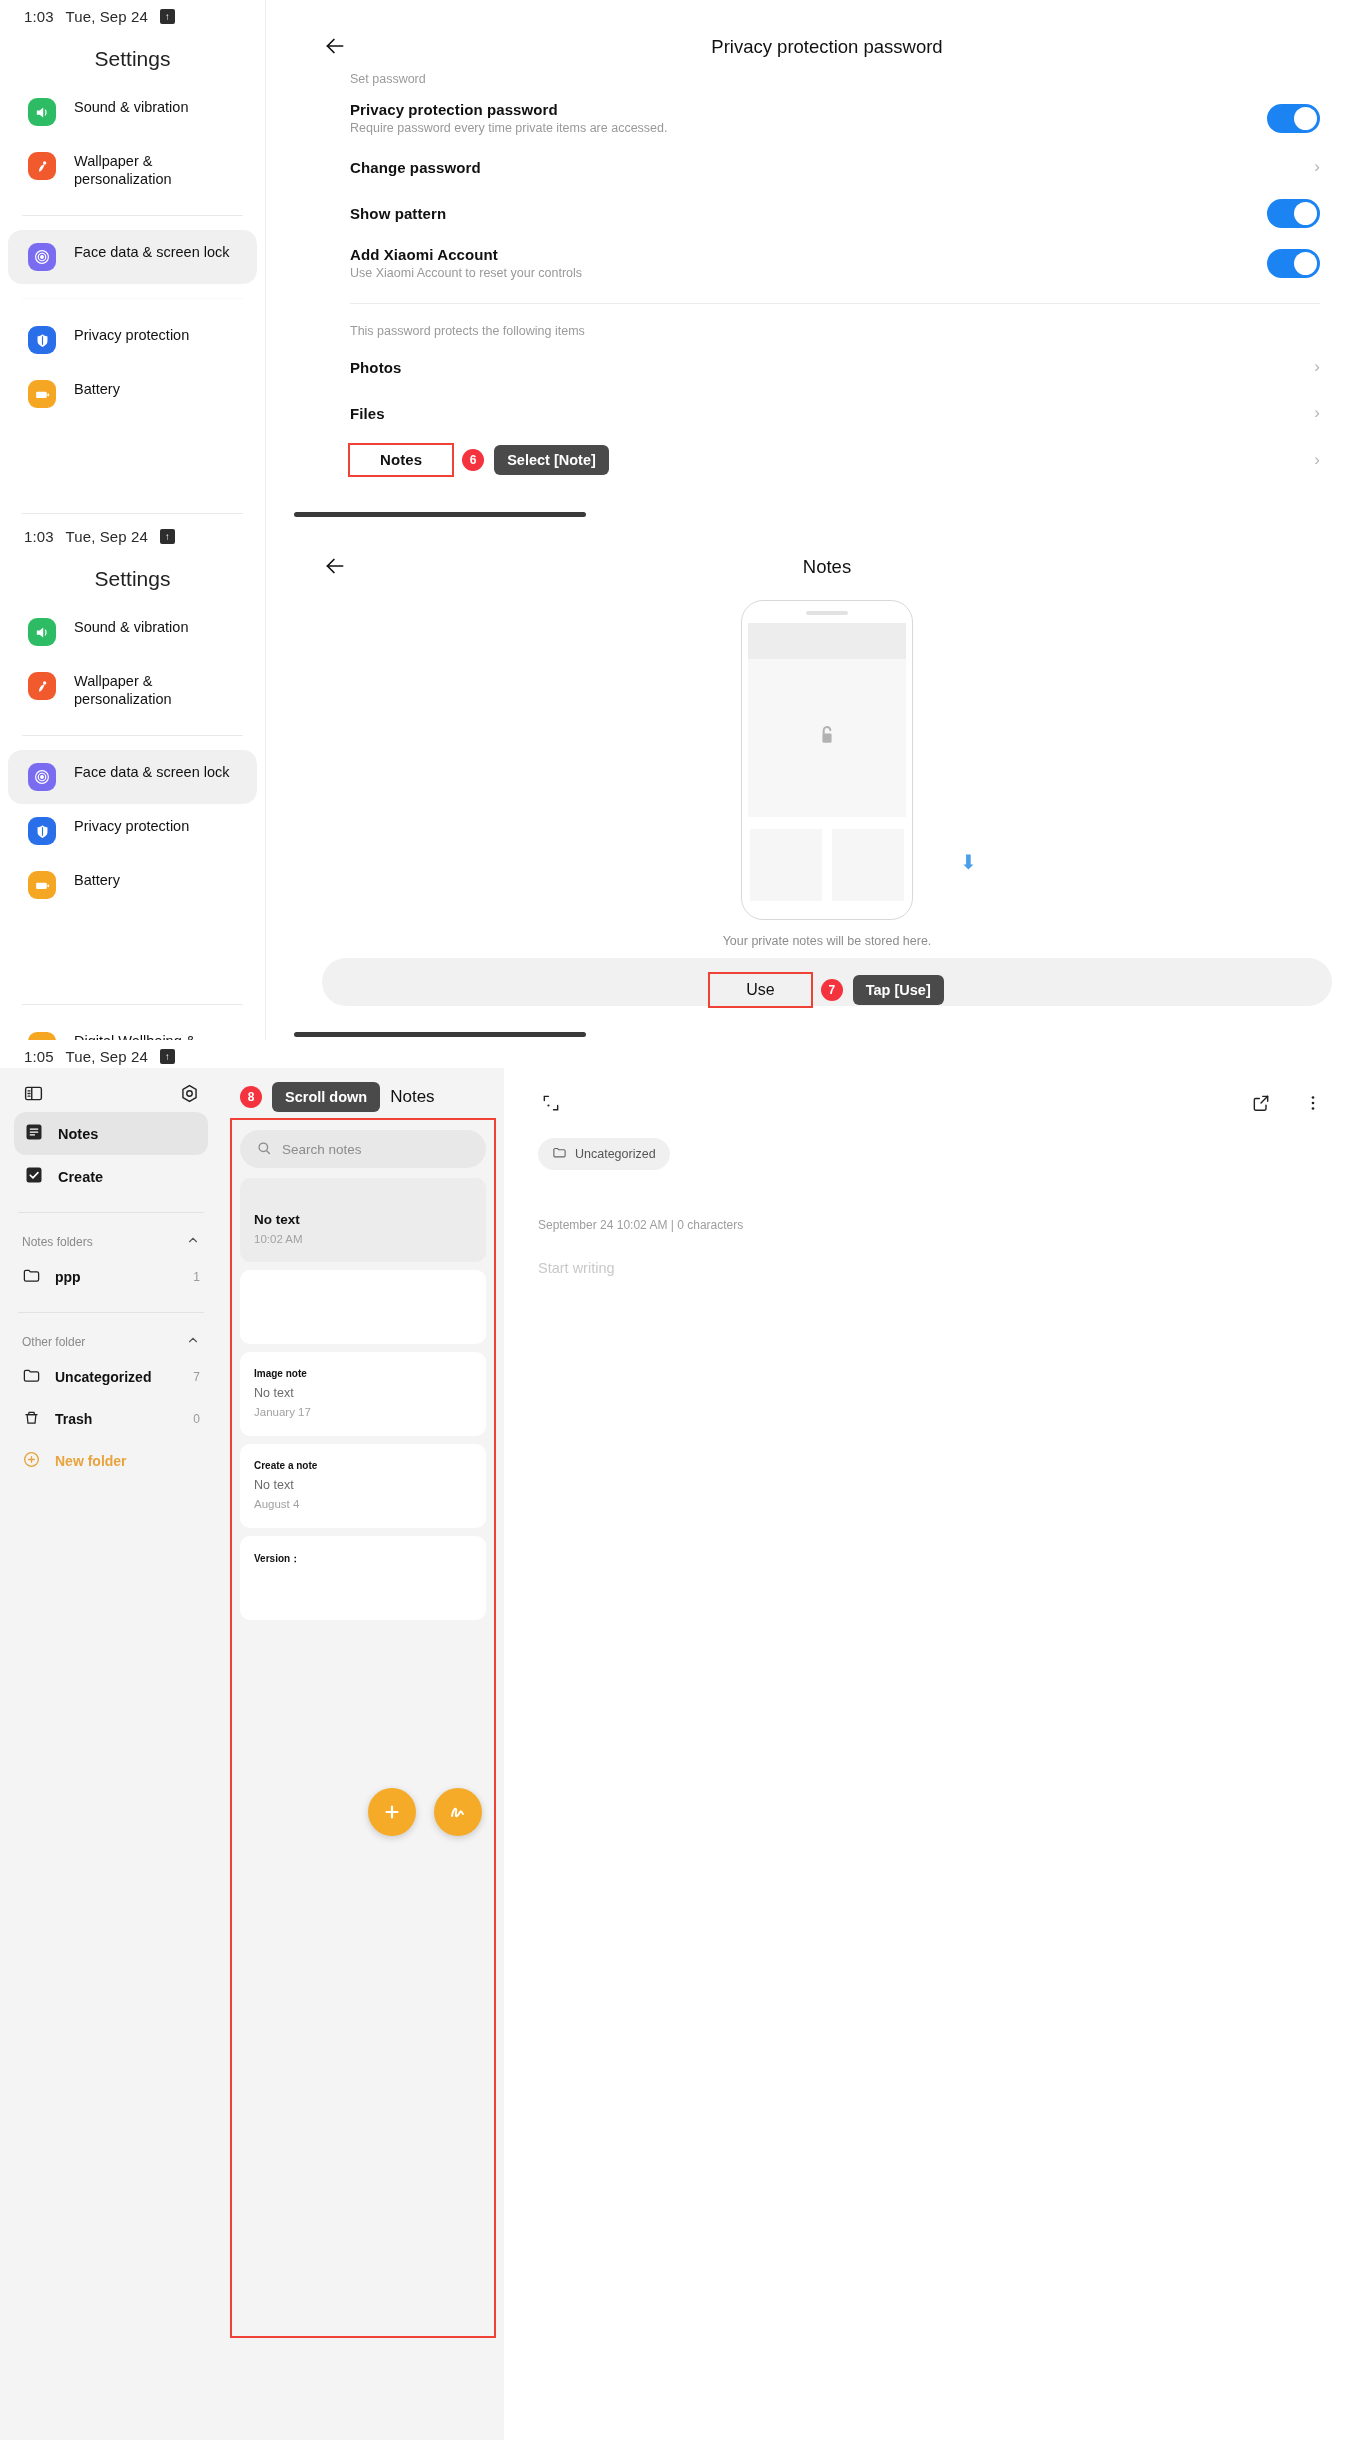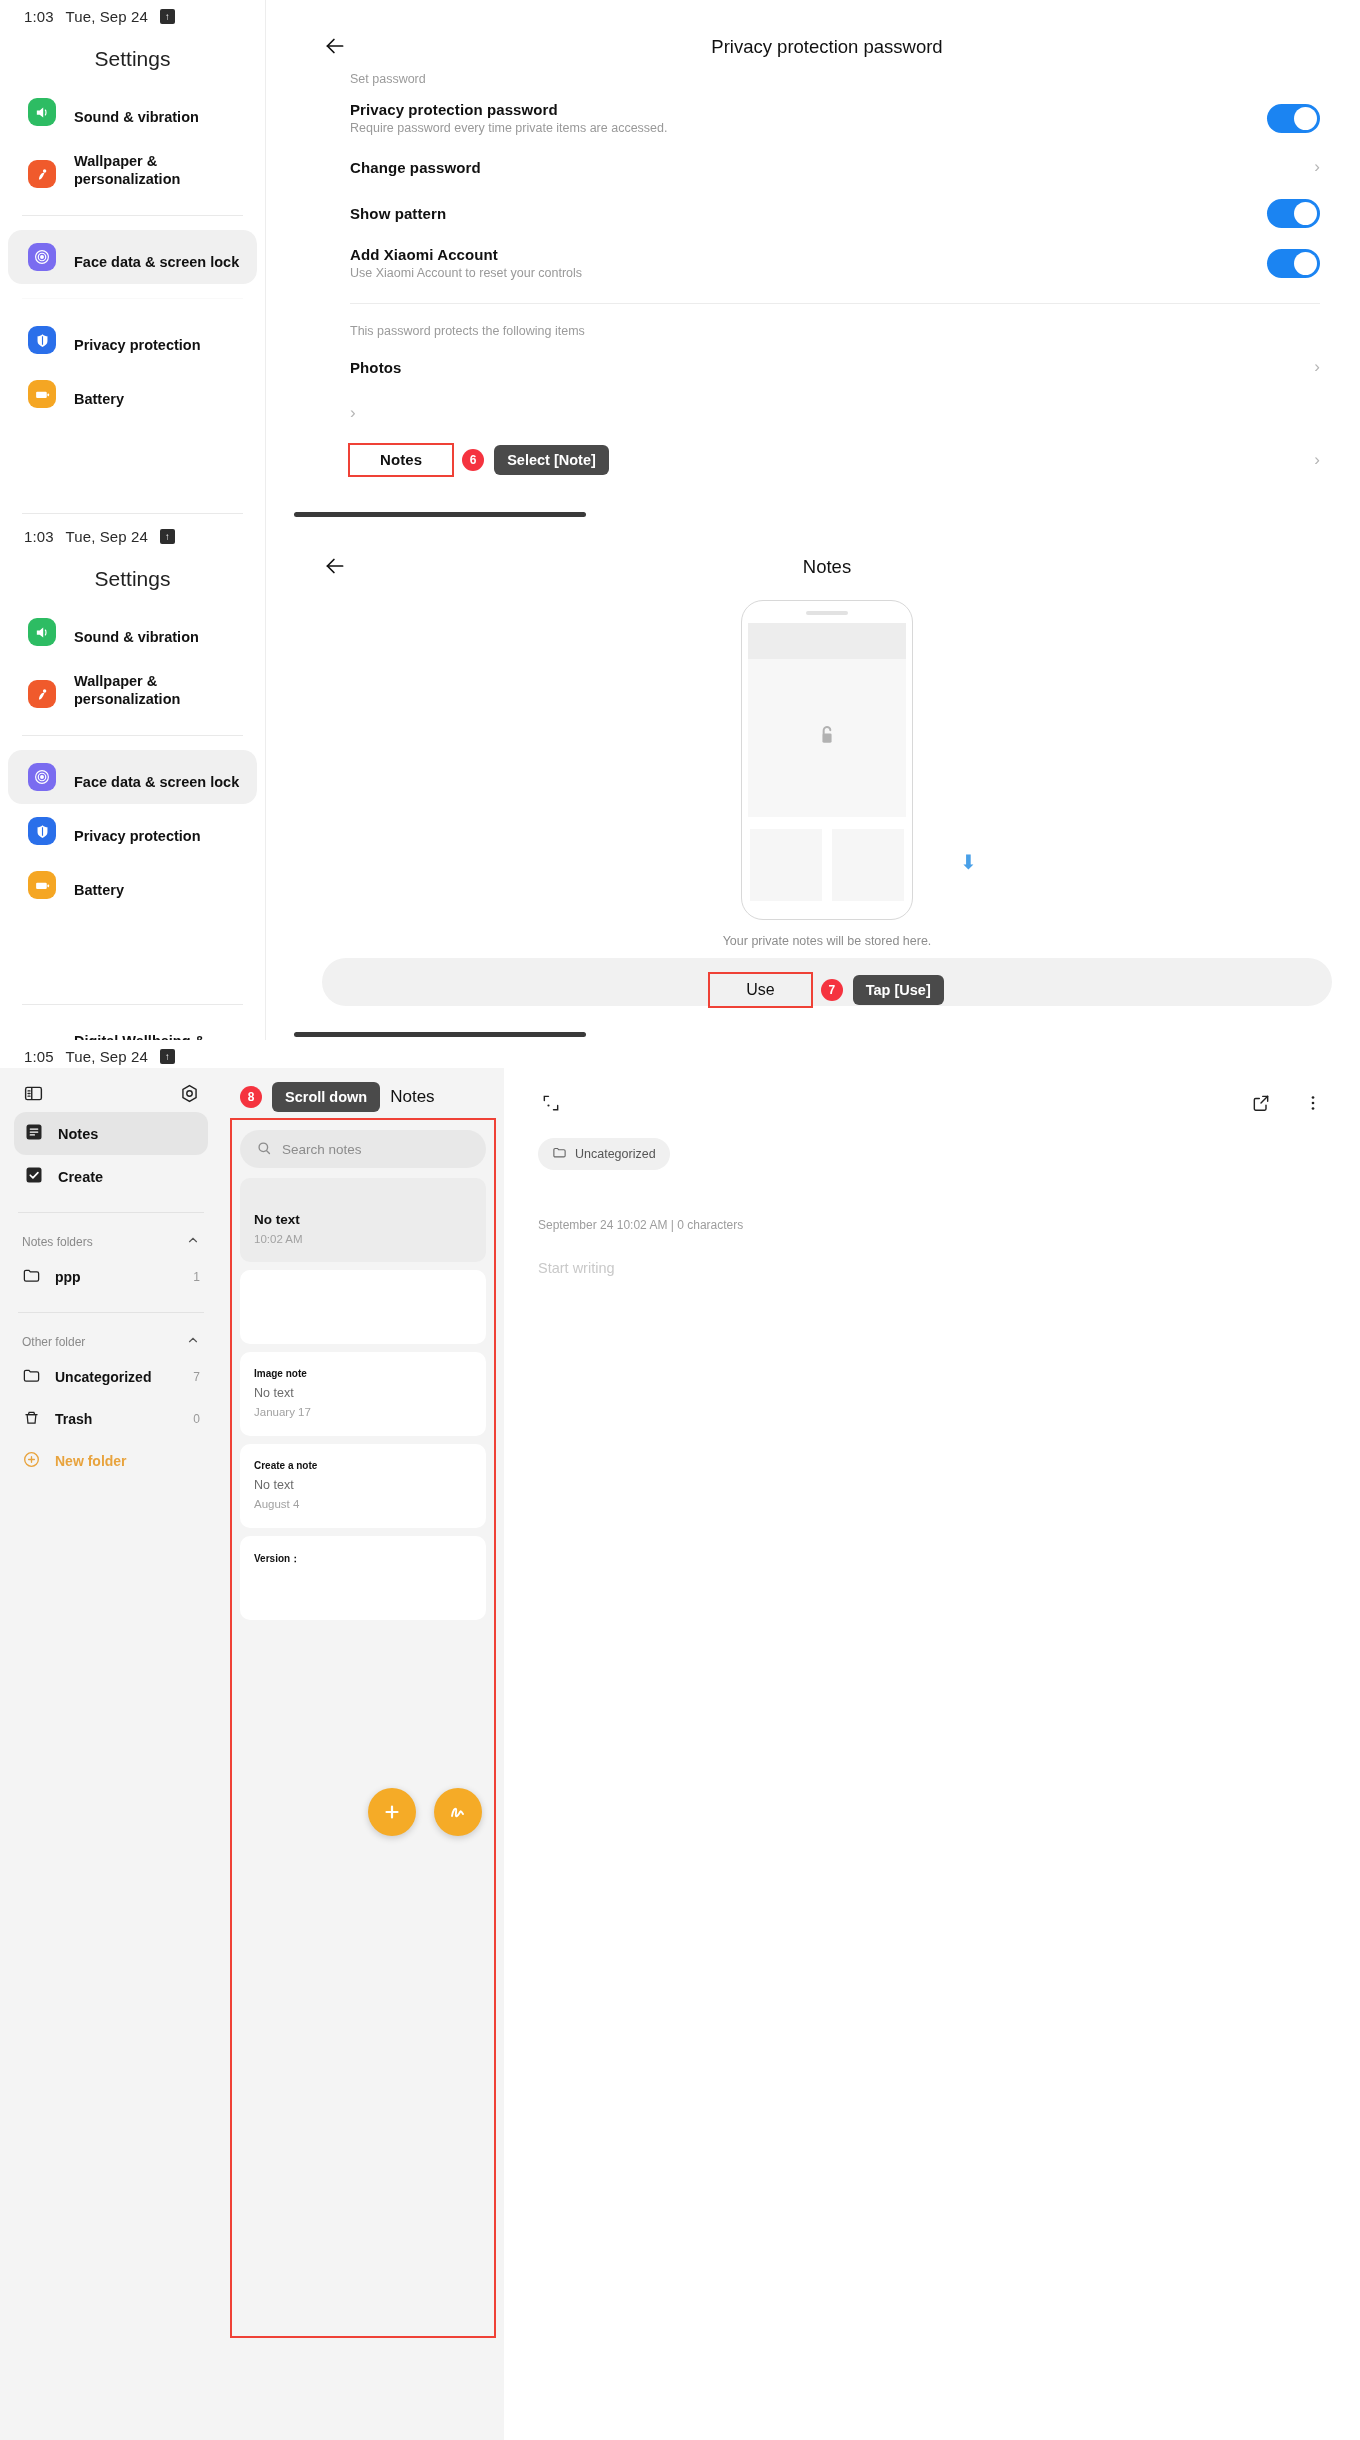--- a/index.html
+++ b/index.html
@@ -28,23 +28,23 @@
   .sb-icon {
     width: 15px; height: 15px; background: #2d2d2d; border-radius: 2px;
     display: inline-flex; align-items: center; justify-content: center;
     color: #fff; font-size: 10px; line-height: 1;
   }
 
   
   .settings-left { position: absolute; left: 0; top: 0; width: 266px; height: 100%; background: #fff; border-right: 1px solid #ededed; }
   .settings-title { text-align: center; font-size: 21px; font-weight: 400; color: #222; padding: 22px 8px 14px; }
   .s-item {
-    display: flex; align-items: flex-end; gap: 18px;
+    display: flex; align-items: flex-start; gap: 18px;
     padding: 13px 16px 13px 20px; margin: 0 8px; border-radius: 14px;
-    font-size: 14.5px; font-weight: 700; color: #111;
+    font-size: 14.5px; font-weight: 400; color: #111;
   }
   .s-item.sel { background: #f0f0f0; }
   .s-item .label { line-height: 1.25; }
   .s-rule { height: 1px; background: #e9e9e9; margin: 14px 22px; }
   .s-icon { width: 28px; height: 28px; border-radius: 9px; flex: 0 0 28px; position: relative;
             display:flex; align-items:center; justify-content:center; }
   .s-icon svg { display:block; }
   .s-faded { opacity: .28; }
 
   
@@ -260,20 +260,23 @@
       <div class="sect-label" style="padding-top:14px">This password protects the following items</div>
 
       <div class="row">
         <div class="rtxt">
             <div class="rt1">Photos</div>
           </div>
         <span class="chev">›</span>
       </div>
 
       <div class="row">
+        <div class="rtxt">
+            <div class="rt1">Files</div>
+          </div>
         <span class="chev">›</span>
       </div>
 
       <div class="row">
         <div class="rtxt">
           <span class="anno-wrap">
             <span class="redbox" style="padding:6px 30px;">
               <span class="rt1">Notes</span>
             </span>
             <span class="badge">6</span>

